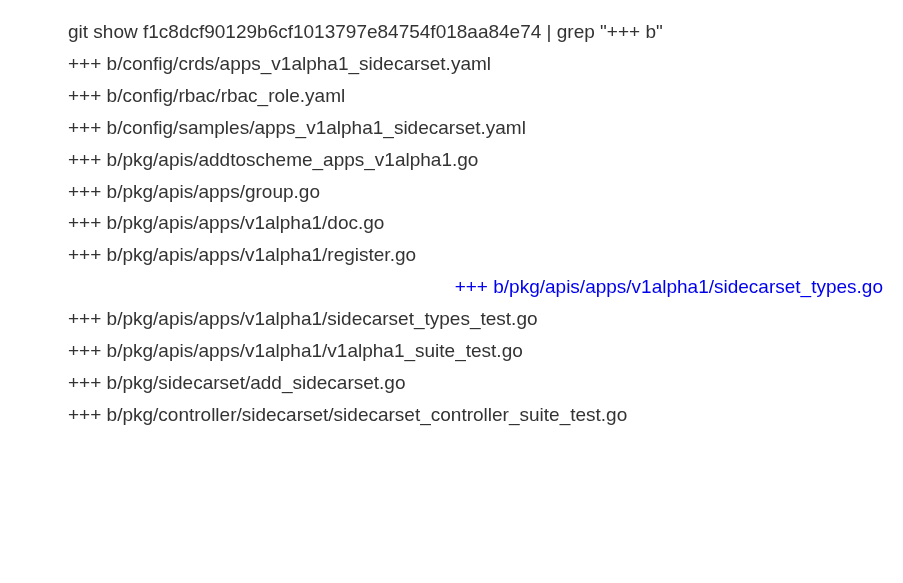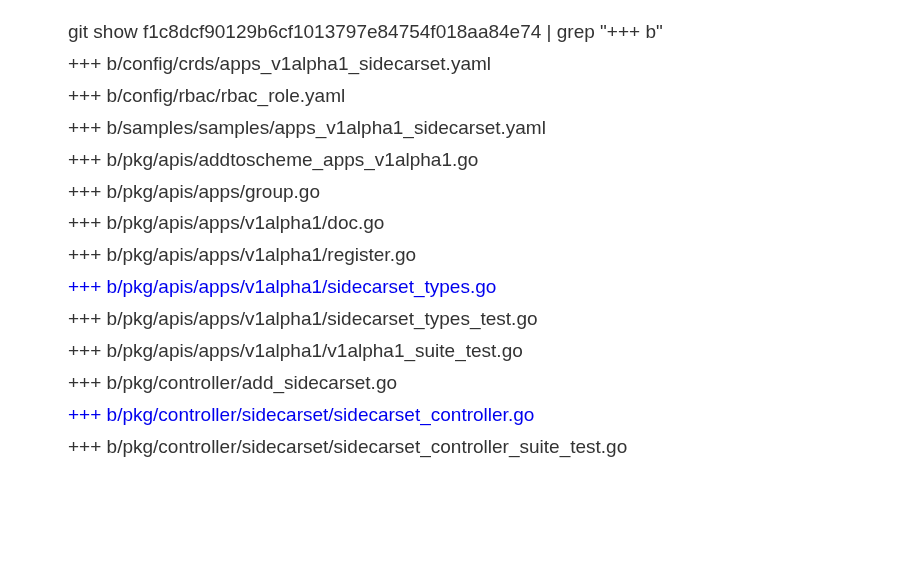--- a/index.html
+++ b/index.html
@@ -12,33 +12,33 @@
       background: #fff;
       width: 903px;
       box-sizing: border-box;
     }
     .line {
       white-space: nowrap;
       margin-left: 48px;
     }
     .highlight {
       color: #0000EE;
+      text-align: right;
     }
   </style>
 </head>
 <body>
 
 <div class="line">git show f1c8dcf90129b6cf1013797e84754f018aa84e74 | grep "+++ b"</div>
 <div id="output">
     <div class="line">+++ b/config/crds/apps_v1alpha1_sidecarset.yaml</div>
     <div class="line">+++ b/config/rbac/rbac_role.yaml</div>
-    <div class="line">+++ b/samples/samples/apps_v1alpha1_sidecarset.yaml</div>
+    <div class="line">+++ b/config/samples/apps_v1alpha1_sidecarset.yaml</div>
     <div class="line">+++ b/pkg/apis/addtoscheme_apps_v1alpha1.go</div>
     <div class="line">+++ b/pkg/apis/apps/group.go</div>
     <div class="line">+++ b/pkg/apis/apps/v1alpha1/doc.go</div>
     <div class="line">+++ b/pkg/apis/apps/v1alpha1/register.go</div>
     <div class="line highlight">+++ b/pkg/apis/apps/v1alpha1/sidecarset_types.go</div>
     <div class="line">+++ b/pkg/apis/apps/v1alpha1/sidecarset_types_test.go</div>
     <div class="line">+++ b/pkg/apis/apps/v1alpha1/v1alpha1_suite_test.go</div>
-    <div class="line">+++ b/pkg/controller/add_sidecarset.go</div>
-    <div class="line highlight">+++ b/pkg/controller/sidecarset/sidecarset_controller.go</div>
+    <div class="line">+++ b/pkg/sidecarset/add_sidecarset.go</div>
     <div class="line">+++ b/pkg/controller/sidecarset/sidecarset_controller_suite_test.go</div>
   </div>
 
 </body></html>

